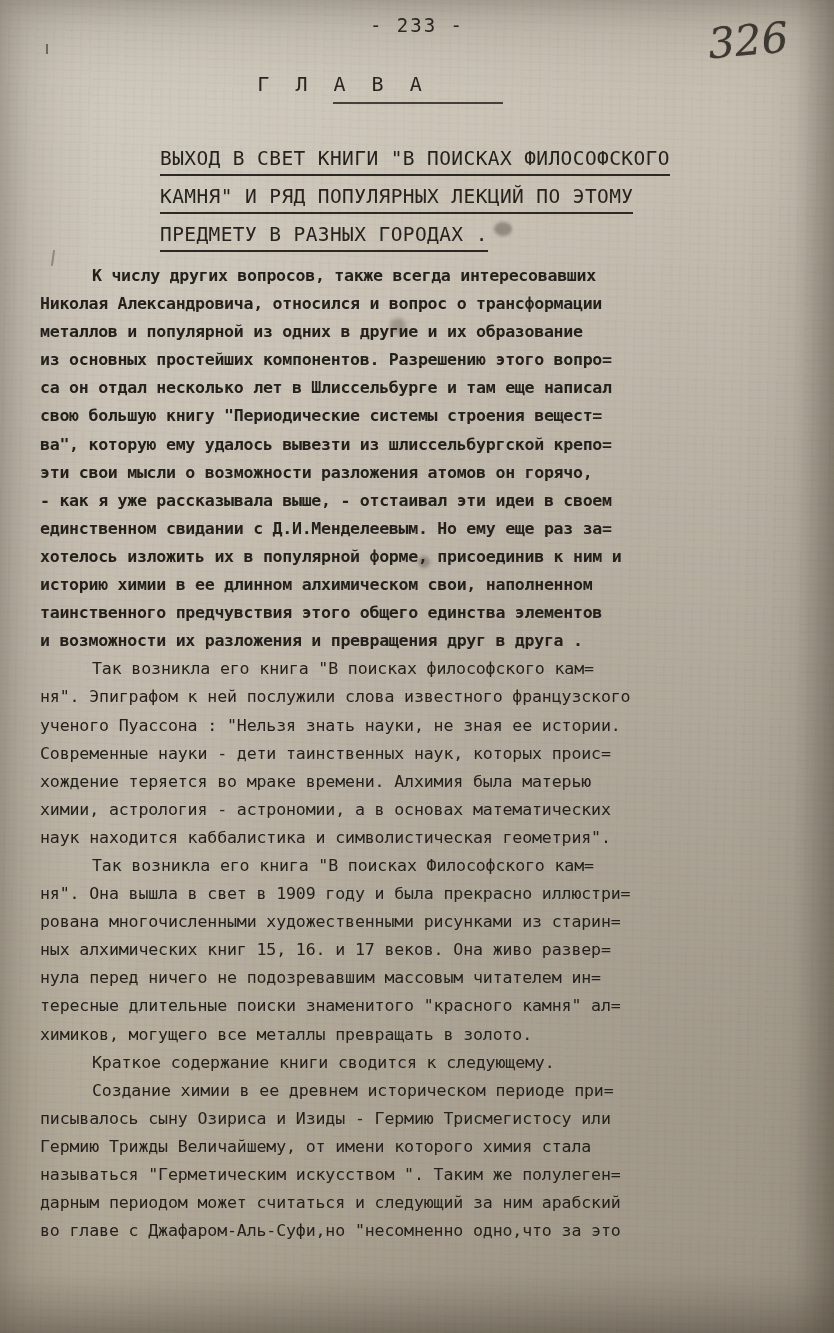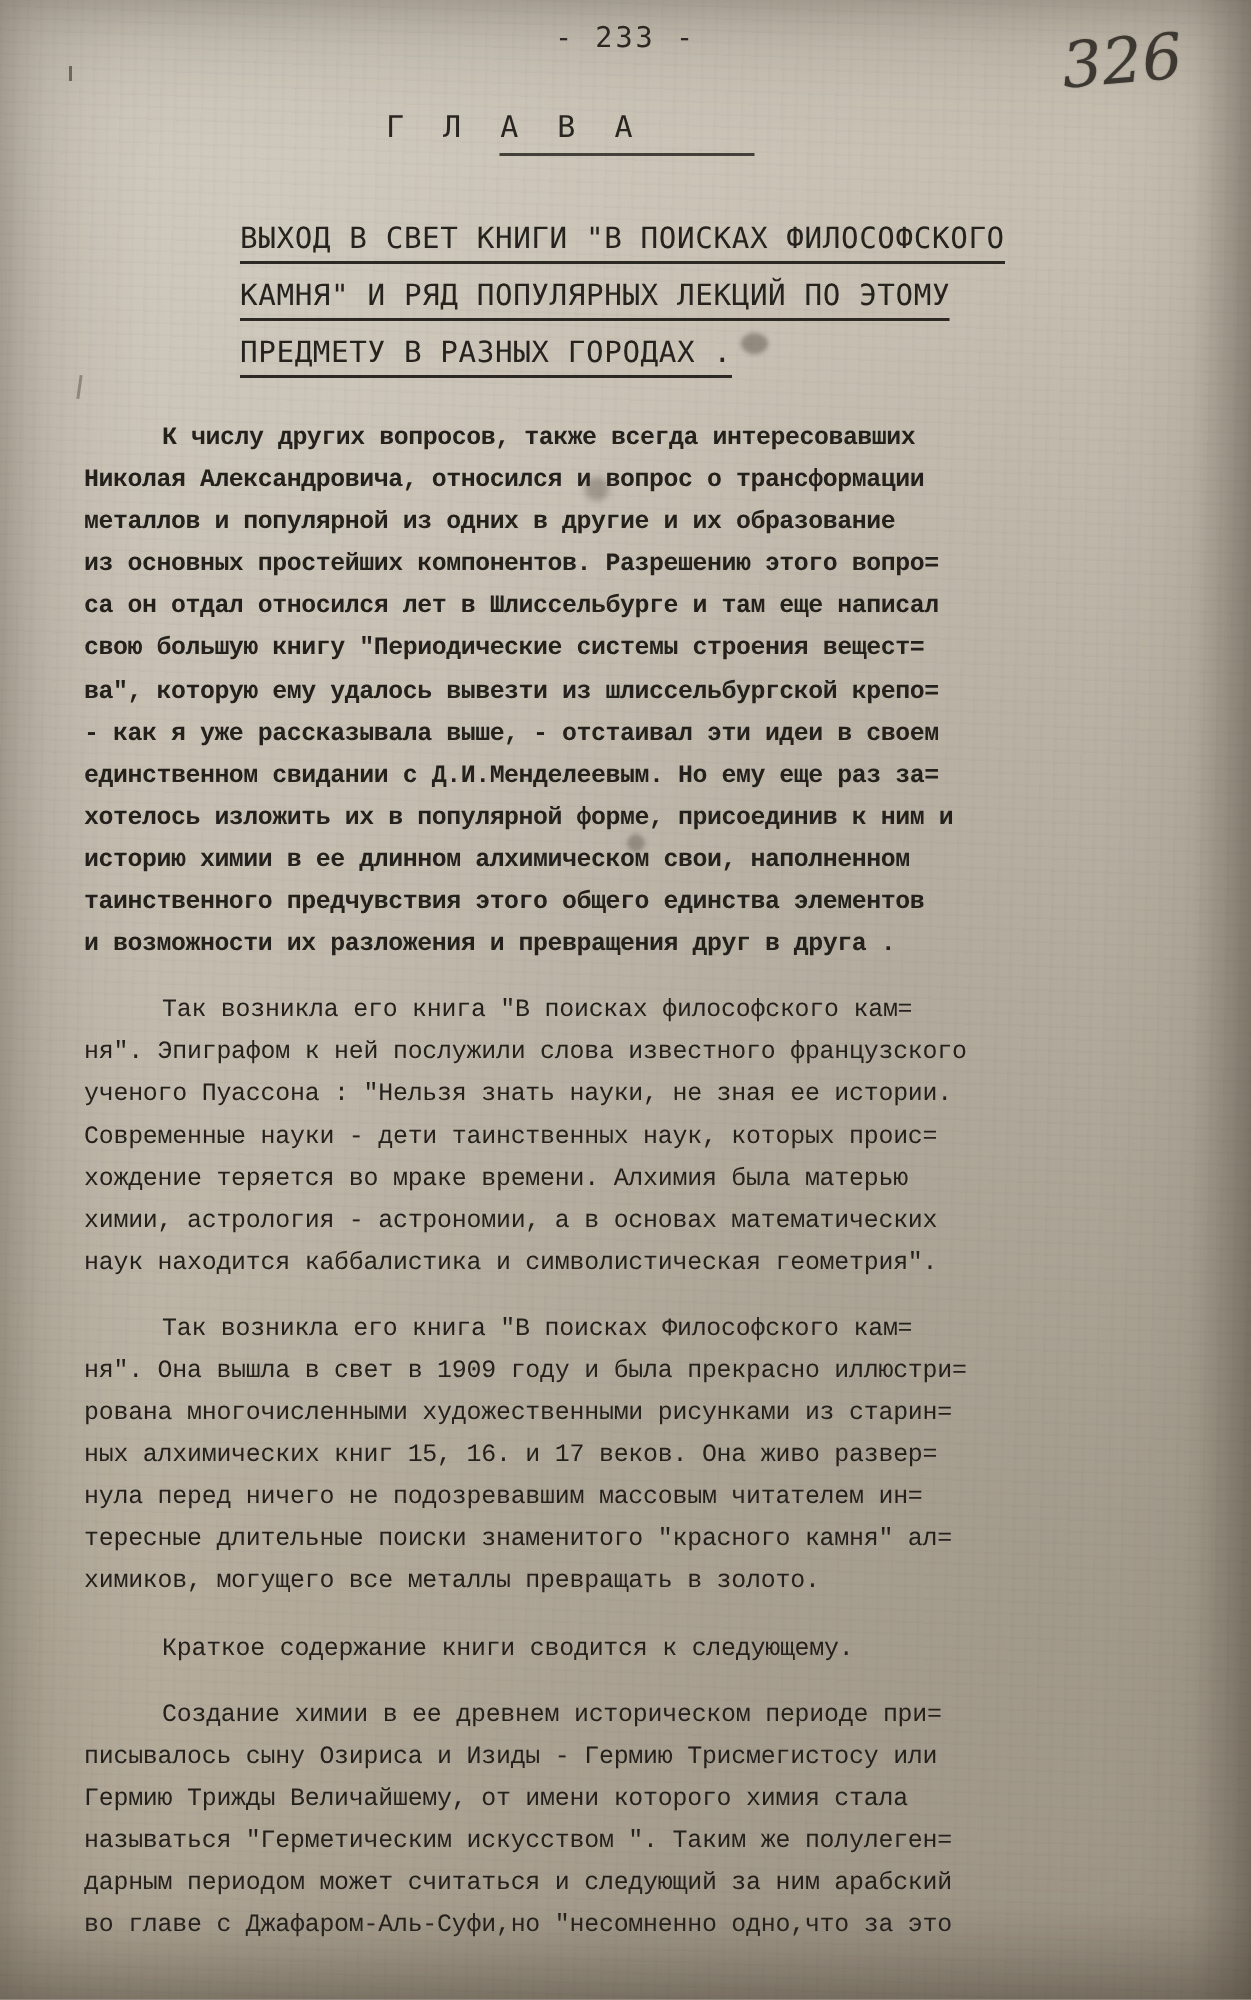--- a/index.html
+++ b/index.html
@@ -129,22 +129,21 @@
   }
 
   
   .body-block {
     position: absolute;
     top: 262px;
     left: 40px;
     width: 766px;
   }
   .para {
-    margin: 16px;
-    font-family: Liberation Mono, monospace;
+    margin: 0;
   }
   .line {
     font-size: 16.6px;
     line-height: 28.1px;
     letter-spacing: -0.15px;
     white-space: nowrap;
     color: #24211d;
   }
   .line.indent {
     padding-left: 52px;
@@ -194,23 +193,24 @@
       <div class="title-line"><span class="ul">ПРЕДМЕТУ В РАЗНЫХ ГОРОДАХ .</span></div>
     </div>
 
     <div class="body-block">
 
       <div class="para">
         <div class="line bold indent">К числу других вопросов, также всегда интересовавших</div>
         <div class="line bold">Николая Александровича, относился и вопрос о трансформации</div>
         <div class="line bold">металлов и популярной из одних в другие и их образование</div>
         <div class="line bold">из основных простейших компонентов. Разрешению этого вопро=</div>
-        <div class="line bold">са он отдал относился лет в Шлиссельбурге и там еще написал</div>
+        <div class="line bold">са он отдал несколько лет в Шлиссельбурге и там еще написал</div>
         <div class="line bold">свою большую книгу "Периодические системы строения вещест=</div>
         <div class="line bold">ва", которую ему удалось вывезти из шлиссельбургской крепо=</div>
+        <div class="line bold">эти свои мысли о возможности разложения атомов он горячо,</div>
         <div class="line bold">- как я уже рассказывала выше, - отстаивал эти идеи в своем</div>
         <div class="line bold">единственном свидании с Д.И.Менделеевым. Но ему еще раз за=</div>
         <div class="line bold">хотелось изложить их в популярной форме, присоединив к ним и</div>
         <div class="line bold">историю химии в ее длинном алхимическом свои, наполненном</div>
         <div class="line bold">таинственного предчувствия этого общего единства элементов</div>
         <div class="line bold">и возможности их разложения и превращения друг в друга .</div>
       </div>
 
       <div class="para">
         <div class="line indent">Так возникла его книга "В поисках философского кам=</div>

